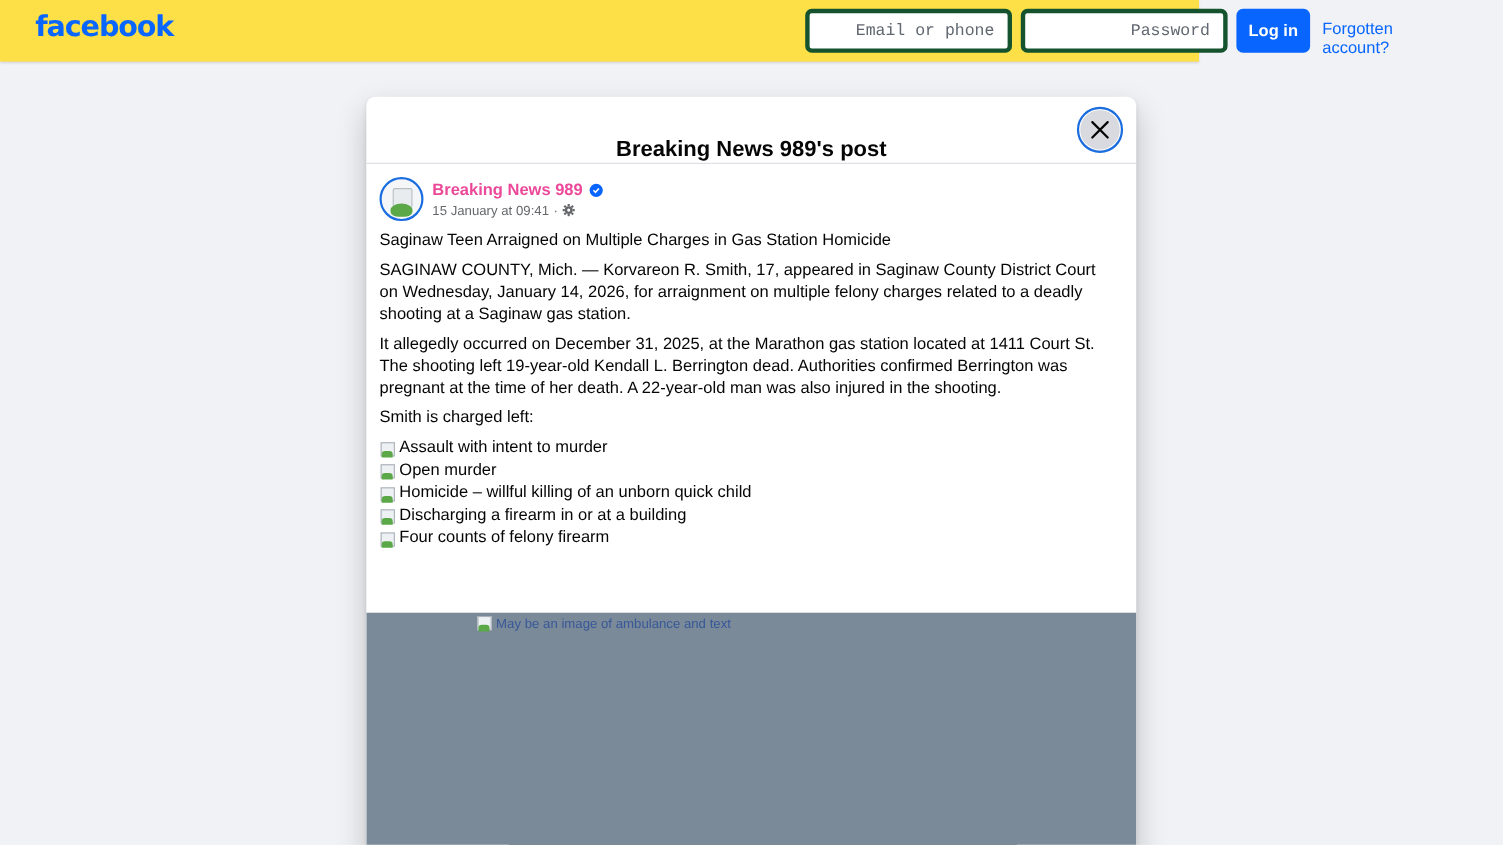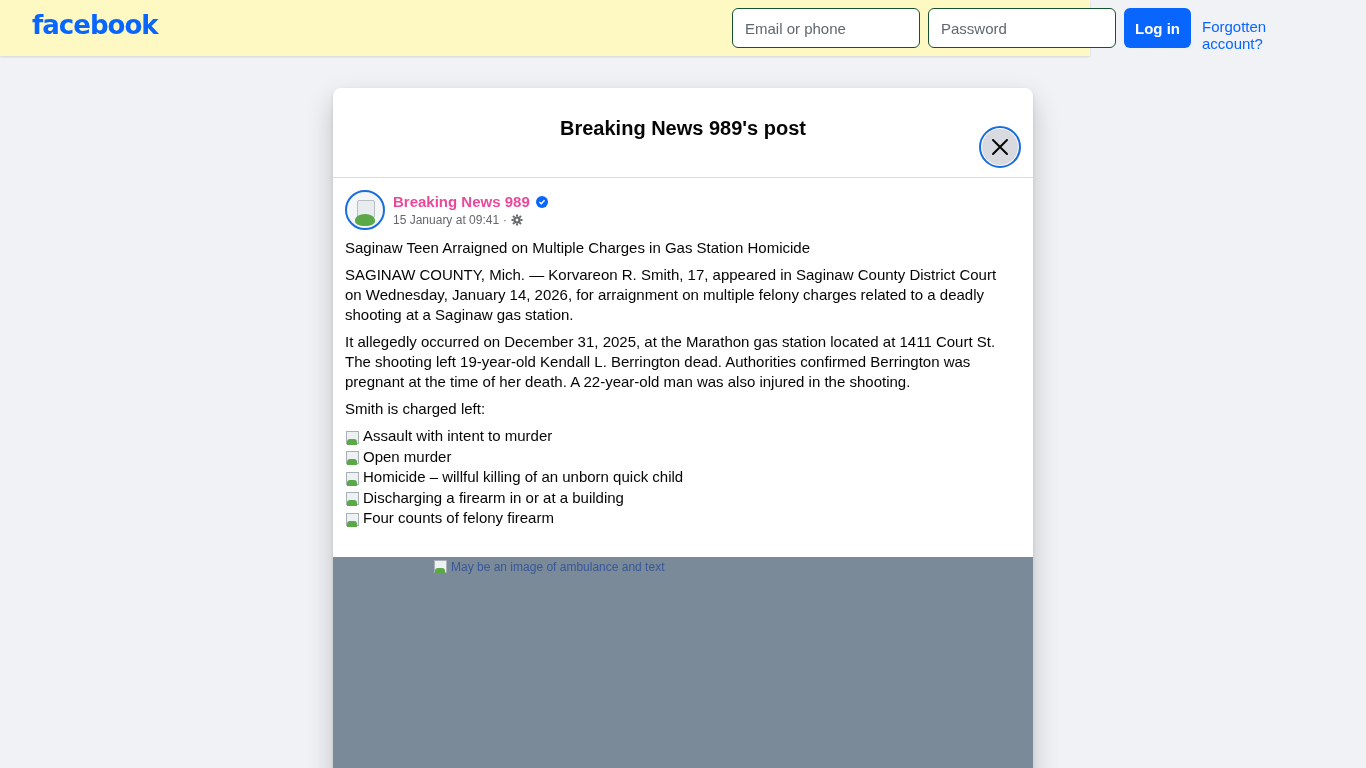--- a/index.html
+++ b/index.html
@@ -5,35 +5,35 @@
     * { box-sizing: border-box; margin: 0; padding: 0; }
     html, body { width: 1366px; height: 768px; overflow: hidden; }
     body {
       background: #f0f2f5;
       font-family: "Liberation Sans", "DejaVu Sans", sans-serif;
       color: #050505;
       position: relative;
     }
     .topbar {
       position: absolute; left: 0; top: 0; width: 1090px; height: 56px;
-      background: #fef9c3;
+      background: #fde047;
       box-shadow: 0 1px 2px rgba(0,0,0,0.12);
       z-index: 2;
     }
     .logo {
       position: absolute; left: 32px; top: 10px;
       font-family: "DejaVu Sans", sans-serif;
       font-weight: bold; font-size: 26px; letter-spacing: -1px;
       color: #0866ff;
     }
     .login-input {
       position: absolute; top: 8px; height: 40px; width: 188px;
-      border: 1px solid #14532d; border-radius: 6px;
+      border: 4px solid #14532d; border-radius: 6px;
       background: #fff; padding: 0 12px;
-      font-family: Liberation Sans, sans-serif; font-size: 15px; color: #1c1e21;
+      font-family: Liberation Mono, monospace; font-size: 15px; color: #1c1e21; text-align: right;
     }
     .login-input::placeholder { color: #606770; }
     .email-input { left: 732px; }
     .password-input { left: 928px; }
     .login-btn {
       position: absolute; left: 1124px; top: 8px; width: 67px; height: 40px;
       background: #0866ff; color: #fff; border: none; border-radius: 6px;
       font-family: "Liberation Sans", sans-serif; font-weight: bold; font-size: 15px;
     }
     .forgot-link {
@@ -42,21 +42,21 @@
     }
 
     .modal {
       position: absolute; left: 333px; top: 88px; width: 700px; height: 700px;
       background: #fff; border-radius: 8px 8px 0 0;
       box-shadow: 0 12px 28px rgba(0,0,0,0.2), 0 2px 4px rgba(0,0,0,0.1);
       overflow: hidden;
     }
     .modal-header {
       height: 61px; border-bottom: 1px solid #dadde1;
-      display: flex; align-items: flex-start; justify-content: center; position: relative; margin-top: 29px;
+      display: flex; align-items: flex-end; justify-content: center; position: relative;
     }
     .modal-title { font-size: 20px; font-weight: bold; color: #050505; }
     .close-btn {
       position: absolute; right: 12px; top: 9px; width: 42px; height: 42px;
       border-radius: 50%; background: #d8dadf;
       border: 2px solid #1a6de0;
       box-shadow: 0 0 0 1px #fff inset;
       display: flex; align-items: center; justify-content: center;
     }
     .post-head { display: flex; align-items: center; padding: 12px 12px 0 12px; }

